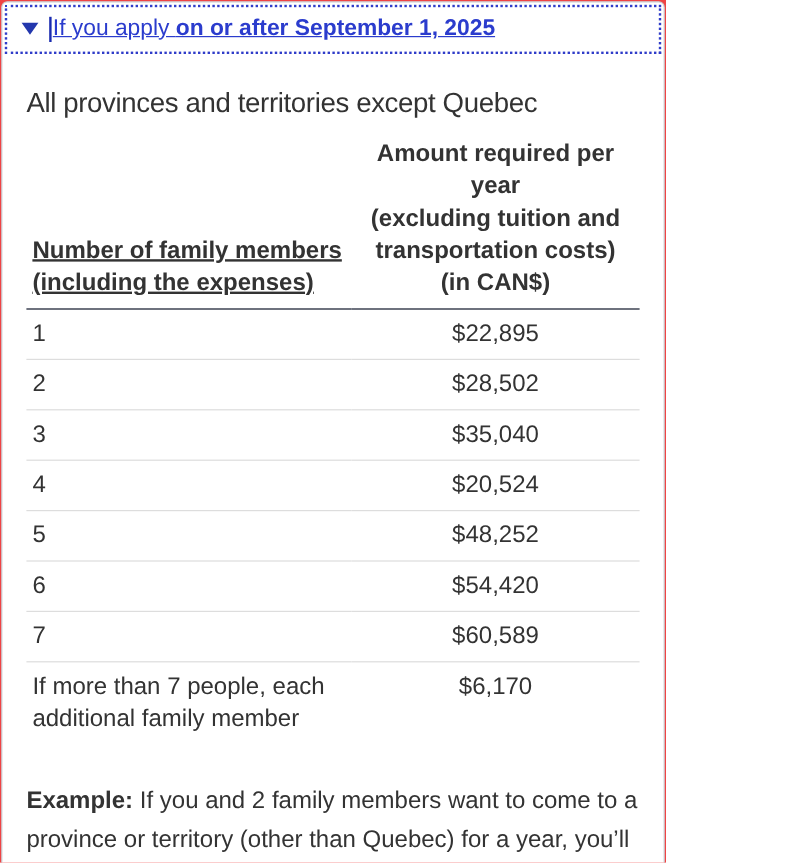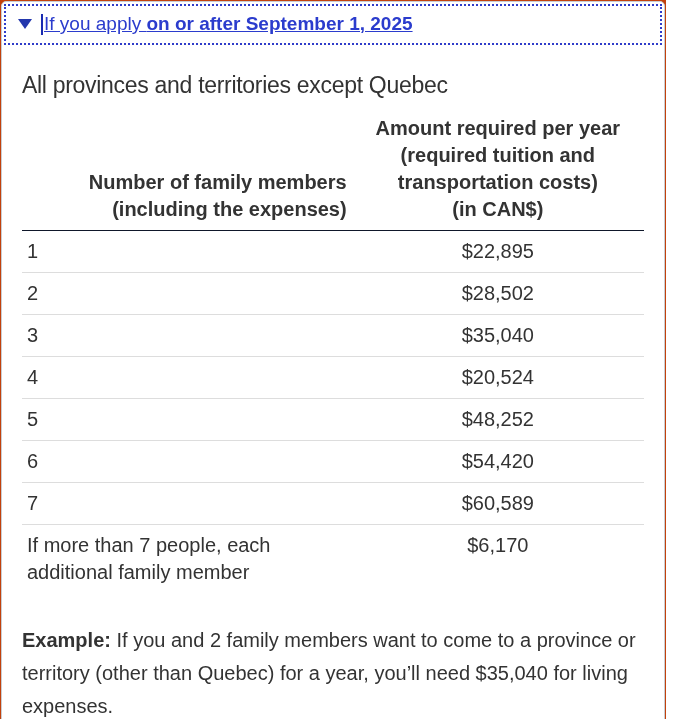--- a/index.html
+++ b/index.html
@@ -4,24 +4,24 @@
 <style>
   * { box-sizing: border-box; }
   html, body {
     margin: 0;
     padding: 0;
     background: #ffffff;
     font-family: "Liberation Sans", "DejaVu Sans", sans-serif;
     color: #333333;
   }
   .page {
-    width: 666px;
+    width: 555px;
     height: 719px;
     overflow: hidden;
-    background: #c2410c;
+    background: #ef4444;
   }
   
   .details-box {
     margin: 1px;
     border: 1px solid #c9cdd3;
     border-radius: 5px;
     background: #ffffff;
   }
   .summary {
     display: block;
@@ -70,21 +70,21 @@
     margin-top: 16px;
     font-size: 20px;
   }
   table.amounts th {
     font-weight: 700;
     vertical-align: bottom;
     border-bottom: 1px solid #0f172a;
     padding: 0 5px 7px 5px;
     line-height: 1.35;
   }
-  th.col-members { text-align: right; width: 53%; }
+  th.col-members { text-align: left; width: 53%; text-decoration: underline; }
   th.col-amount  { text-align: center; width: 47%; }
   table.amounts td {
     padding: 7px 5px;
     border-bottom: 1px solid #dddddd;
     vertical-align: top;
     line-height: 1.35;
   }
   td.amount-cell { text-align: center; }
   tr.last-row td { border-bottom: none; padding-bottom: 14px; }
   .example {
@@ -111,21 +111,21 @@
 
       <table class="amounts">
         <thead>
           <tr>
             <th class="col-members">
               <div>Number of family members</div>
               <div>(including the expenses)</div>
             </th>
             <th class="col-amount">
               <div>Amount required per year</div>
-              <div>(required tuition and</div>
+              <div>(excluding tuition and</div>
               <div>transportation costs)</div>
               <div>(in CAN$)</div>
             </th>
           </tr>
         </thead>
         <tbody>
           <tr>
             <td class="members-cell">1</td>
             <td class="amount-cell">$22,895</td>
           </tr>

